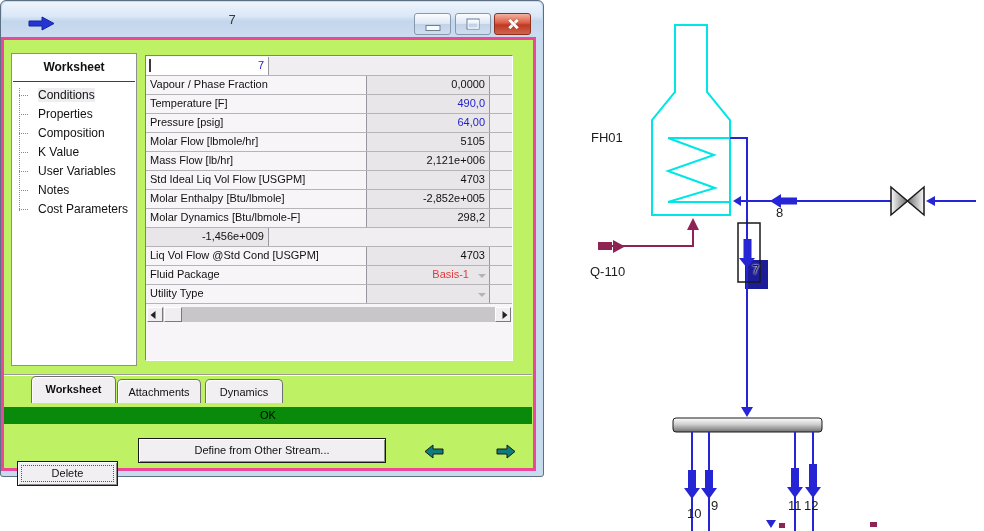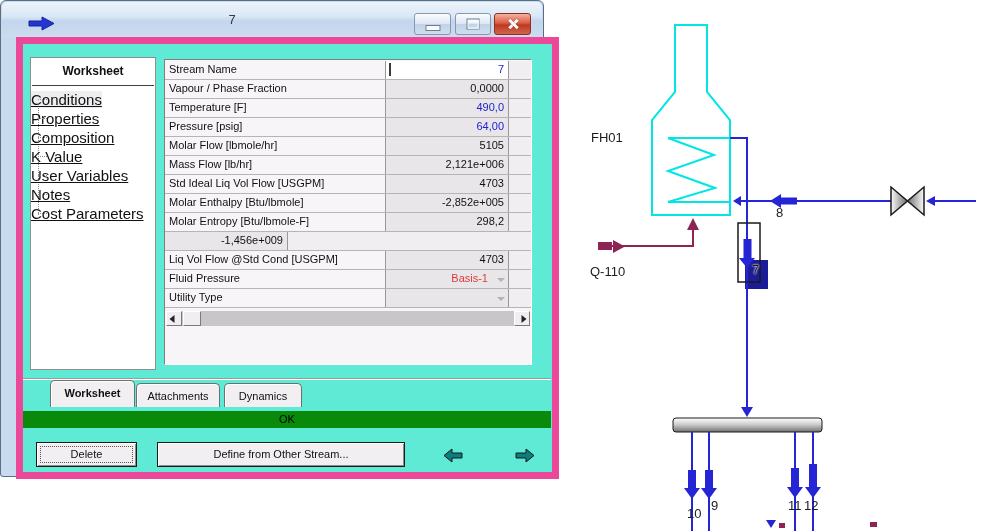--- a/index.html
+++ b/index.html
@@ -19,30 +19,30 @@
   .g-min{width:13px;height:4px;background:#f8fbfd;box-shadow:0 0 0 1px #6e7f94;margin-top:4px;}
   .g-max{width:11px;height:9px;border:1px solid #f8fbfd;border-top-width:3px;box-shadow:0 0 0 1px #6e7f94;box-sizing:border-box;}
   .btn-close{background:linear-gradient(180deg,#f3b3a2 0%,#dd5b41 45%,#bc3a23 55%,#d0654c 100%);border-color:#8e2f1f;}
   .g-x{width:14px;height:14px;}
   .g-x::before,.g-x::after{content:"";position:absolute;left:6px;top:1px;width:3px;height:12px;background:#fff;
         box-shadow:0 0 1px #7a2315;}
   .g-x::before{transform:rotate(45deg);}
   .g-x::after{transform:rotate(-45deg);}
 
   
-  .client{position:absolute;left:15px;top:36px;width:529px;height:428px;background:#5eead4;
-          border:7px solid #ec4899;}
+  .client{position:absolute;left:0;top:36px;width:529px;height:428px;background:#bef264;
+          border:3px solid #ec4899;}
 
   .sidebar-panel{position:absolute;left:7px;top:13px;width:126px;height:313px;background:#fff;
                  border:1px solid #8f8f8f;box-sizing:border-box;}
   .sb-header{font-weight:bold;font-size:12px;text-align:center;padding-top:6px;height:21px;
              border-bottom:1px solid #404040;margin:0 1px;}
   .tree{position:relative;margin-top:4px;}
   .treeline{position:absolute;left:7px;top:2px;bottom:8px;border-left:1px dotted #8a8a8a;}
-  .tree-item{position:relative;height:19px;line-height:19px;font-size:15px;padding-left:0;white-space:nowrap;text-decoration:underline;}
+  .tree-item{position:relative;height:19px;line-height:19px;font-size:12px;padding-left:26px;white-space:nowrap;}
   .tree-item .dash{position:absolute;left:7px;top:9px;width:9px;border-top:1px dotted #8a8a8a;}
   .tree-item.sel .lbl{background:#efedf0;}
 
   .table-panel{position:absolute;left:141px;top:15px;width:368px;height:306px;background:#f8f5f8;
                border:1px solid;border-color:#808080 #ffffff #ffffff #808080;box-sizing:border-box;}
   .grid{position:absolute;left:0;top:1px;width:366px;}
   .trow{display:flex;height:19px;box-sizing:border-box;border-bottom:1px solid #b6b4b8;}
   .tcell{box-sizing:border-box;font-size:11px;line-height:17px;overflow:hidden;white-space:nowrap;}
   .tlabel{width:221px;background:#f7f5f8;border-right:1px solid #98969e;padding-left:4px;}
   .tvalue{width:123px;background:#e9e6ea;border-right:1px solid #98969e;text-align:right;
@@ -71,21 +71,21 @@
        border-radius:5px 5px 0 0;box-shadow:inset 1px 1px 0 #ffffff;font-size:11px;text-align:center;
        box-sizing:border-box;padding-top:6px;}
   .tab.active{font-weight:bold;z-index:3;}
 
   .statusbar{position:absolute;left:0;top:367px;width:528px;height:17px;background:#0a8a0a;
              color:#000;font-size:11px;text-align:center;line-height:17px;}
 
   .pushbtn{position:absolute;top:398px;height:25px;background:#f2eff3;border:1px solid #1a1a1a;
            box-shadow:inset 1px 1px 0 #ffffff,inset -1px -1px 0 #8c8c8c;font-size:11px;color:#111;
            text-align:center;line-height:23px;box-sizing:border-box;}
-  .btn-delete{left:13px;width:101px;}
+  .btn-delete{left:13px;width:101px;margin-top:23px;}
   .btn-delete::after{content:"";position:absolute;left:3px;right:3px;top:3px;bottom:3px;border:1px dotted #555;}
   .btn-define{left:126px;width:248px;margin-left:8px;}
   .navarrow{position:absolute;top:404px;width:20px;height:15px;}
   .na-back{left:420px;} .na-fwd{left:492px;}
 
   
   .pfd-label{position:absolute;font-size:13px;color:#1c1c1c;white-space:nowrap;}
   .lbl-7{text-shadow:0 0 2px #fff,0 0 2px #fff;}
   svg.pfd{position:absolute;left:0;top:0;}
 </style>
@@ -123,21 +123,20 @@
           <div class="tree-item"><span class="dash"></span><span class="lbl">K Value</span></div>
           <div class="tree-item"><span class="dash"></span><span class="lbl">User Variables</span></div>
           <div class="tree-item"><span class="dash"></span><span class="lbl">Notes</span></div>
           <div class="tree-item"><span class="dash"></span><span class="lbl">Cost Parameters</span></div>
         </div>
     </div>
 
     <div class="table-panel">
       <div class="grid">
           <div class="trow">
-            <div class="tcell tlabel">Stream Name</div>
             <div class="tcell tvalue c-blue editing"><span class="caret"></span><span>7</span></div>
             <div class="tcell tnarrow"></div>
           </div>
           <div class="trow">
             <div class="tcell tlabel">Vapour / Phase Fraction</div>
             <div class="tcell tvalue c-black"><span>0,0000</span></div>
             <div class="tcell tnarrow"></div>
           </div>
           <div class="trow">
             <div class="tcell tlabel">Temperature [F]</div>
@@ -163,35 +162,35 @@
             <div class="tcell tlabel">Std Ideal Liq Vol Flow [USGPM]</div>
             <div class="tcell tvalue c-black"><span>4703</span></div>
             <div class="tcell tnarrow"></div>
           </div>
           <div class="trow">
             <div class="tcell tlabel">Molar Enthalpy [Btu/lbmole]</div>
             <div class="tcell tvalue c-black"><span>-2,852e+005</span></div>
             <div class="tcell tnarrow"></div>
           </div>
           <div class="trow">
-            <div class="tcell tlabel">Molar Entropy [Btu/lbmole-F]</div>
+            <div class="tcell tlabel">Molar Dynamics [Btu/lbmole-F]</div>
             <div class="tcell tvalue c-black"><span>298,2</span></div>
             <div class="tcell tnarrow"></div>
           </div>
           <div class="trow">
             <div class="tcell tvalue c-black"><span>-1,456e+009</span></div>
             <div class="tcell tnarrow"></div>
           </div>
           <div class="trow">
             <div class="tcell tlabel">Liq Vol Flow @Std Cond [USGPM]</div>
             <div class="tcell tvalue c-black"><span>4703</span></div>
             <div class="tcell tnarrow"></div>
           </div>
           <div class="trow">
-            <div class="tcell tlabel">Fluid Pressure</div>
+            <div class="tcell tlabel">Fluid Package</div>
             <div class="tcell tvalue c-red has-dd"><span>Basis-1</span><span class="dd"></span></div>
             <div class="tcell tnarrow"></div>
           </div>
           <div class="trow">
             <div class="tcell tlabel">Utility Type</div>
             <div class="tcell tvalue c-black has-dd"><span></span><span class="dd"></span></div>
             <div class="tcell tnarrow"></div>
           </div>
         </div>
       <div class="scrollbar">

